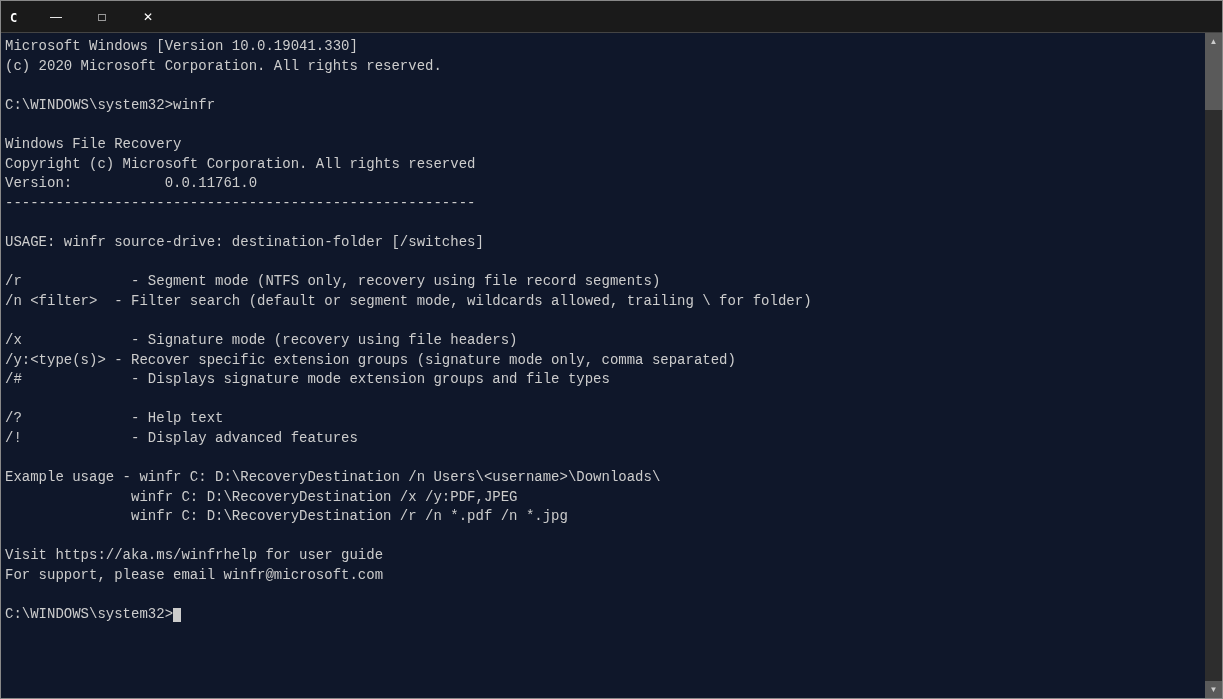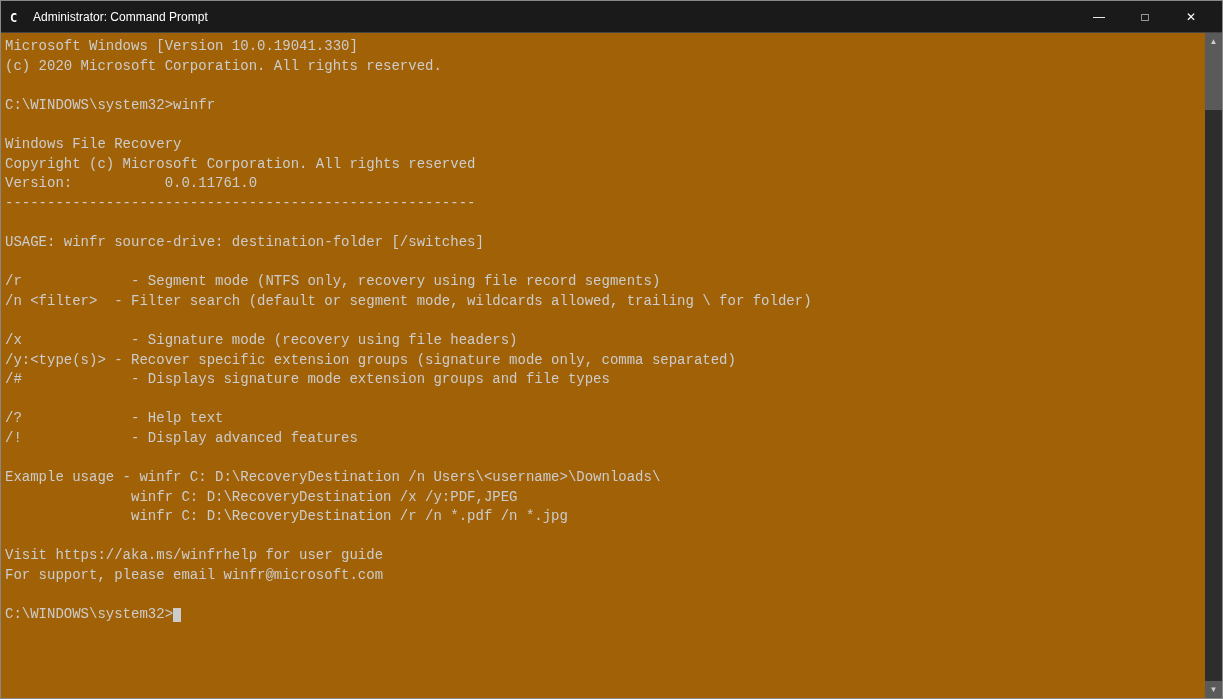--- a/index.html
+++ b/index.html
@@ -69,21 +69,21 @@
       justify-content: center;
       color: #ffffff;
       font-size: 12px;
       cursor: pointer;
       background: transparent;
       border: none;
     }
 
     .console-area {
       flex: 1;
-      background: #a16207;
+      background: #0f172a;
       display: flex;
       overflow: hidden;
     }
 
     .console-content {
       flex: 1;
       padding: 4px 4px 4px 4px;
       overflow-y: auto;
       color: #cccccc;
       font-family: 'Consolas', 'Courier New', monospace;
@@ -146,21 +146,20 @@
 
 <div class="window">
 
   <div class="title-bar">
     <div class="title-bar-icon">
       <svg viewBox="0 0 16 16" xmlns="http://www.w3.org/2000/svg">
         <rect width="16" height="16" fill="#1a1a1a"></rect>
         <text x="1" y="13" font-family="Consolas, monospace" font-size="12" fill="#ffffff" font-weight="bold">C</text>
       </svg>
     </div>
-    <span class="title-bar-text">Administrator: Command Prompt</span>
     <div class="title-bar-controls">
       <button class="title-bar-btn">—</button>
       <button class="title-bar-btn">□</button>
       <button class="title-bar-btn close">✕</button>
     </div>
   </div>
 
   <div class="console-area">
     <div class="console-content" id="console-content">Microsoft Windows [Version 10.0.19041.330]
 (c) 2020 Microsoft Corporation. All rights reserved.

